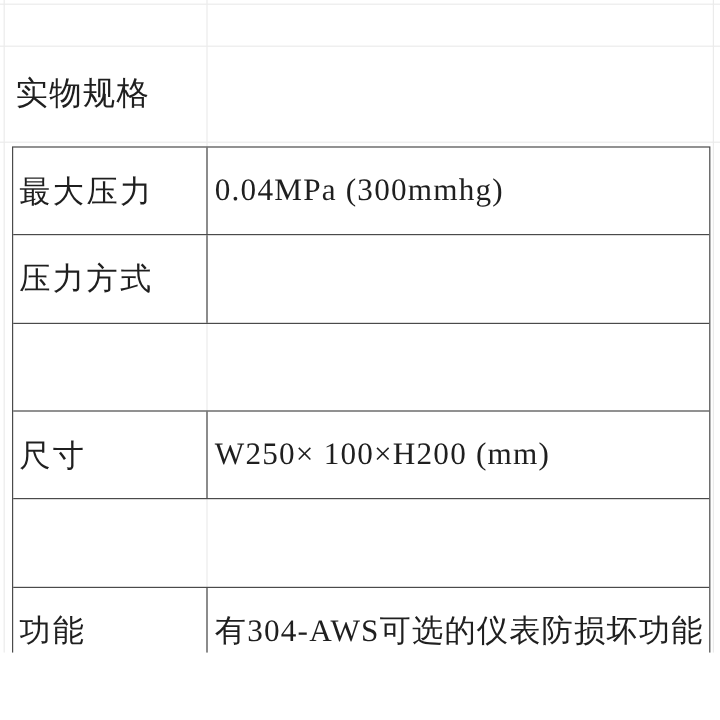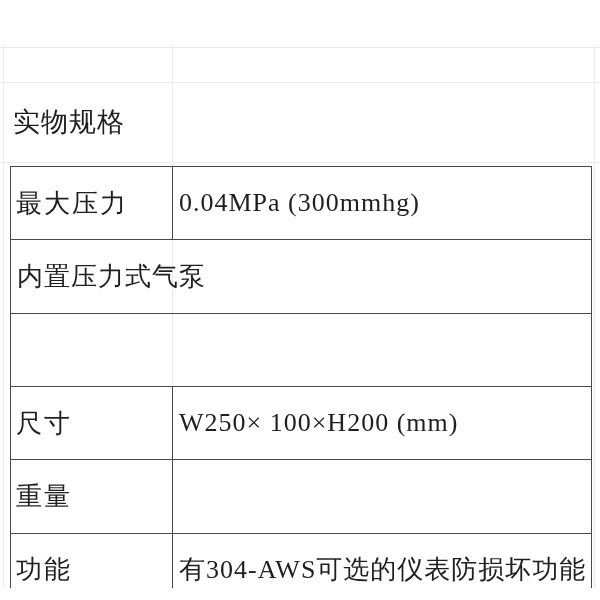--- a/index.html
+++ b/index.html
@@ -4,21 +4,20 @@
 <style>
   html, body { margin: 0; padding: 0; background: #ffffff; }
   .canvas {
     position: relative;
     width: 600px;
     height: 544px;
     background: #ffffff;
     overflow: hidden;
     font-family: "Liberation Serif", "DejaVu Serif", serif;
     color: #1f1f1f;
-    margin-top: 44px;
   }
   .gridline { position: absolute; background: #ebebeb; }
   .gl-h { left: 0; width: 600px; height: 1px; }
   .gl-v { top: 0; width: 1px; height: 600px; }
 
   .section-title {
     position: absolute;
     left: 13px;
     top: 40px;
     height: 76px;
@@ -83,33 +82,32 @@
   <div class="section-title">实物规格</div>
 
   <div class="spec-table">
 
     <div class="spec-row">
       <div class="cell label">最大压力</div>
       <div class="cell value">0.04MPa (300mmhg)</div>
     </div>
 
     <div class="spec-row">
-      <div class="cell value">内置压力式气泵</div>
+      <div class="cell label">压力方式</div>
     </div>
 
     <div class="spec-row">
     </div>
 
     <div class="spec-row">
       <div class="cell label">尺寸</div>
       <div class="cell value">W250× 100×H200 (mm)</div>
     </div>
 
     <div class="spec-row">
-      <div class="cell label">重量</div>
     </div>
 
     <div class="spec-row">
       <div class="cell label">功能</div>
       <div class="cell value">有304-AWS可选的仪表防损坏功能</div>
     </div>
 
   </div>
 
 </div>

